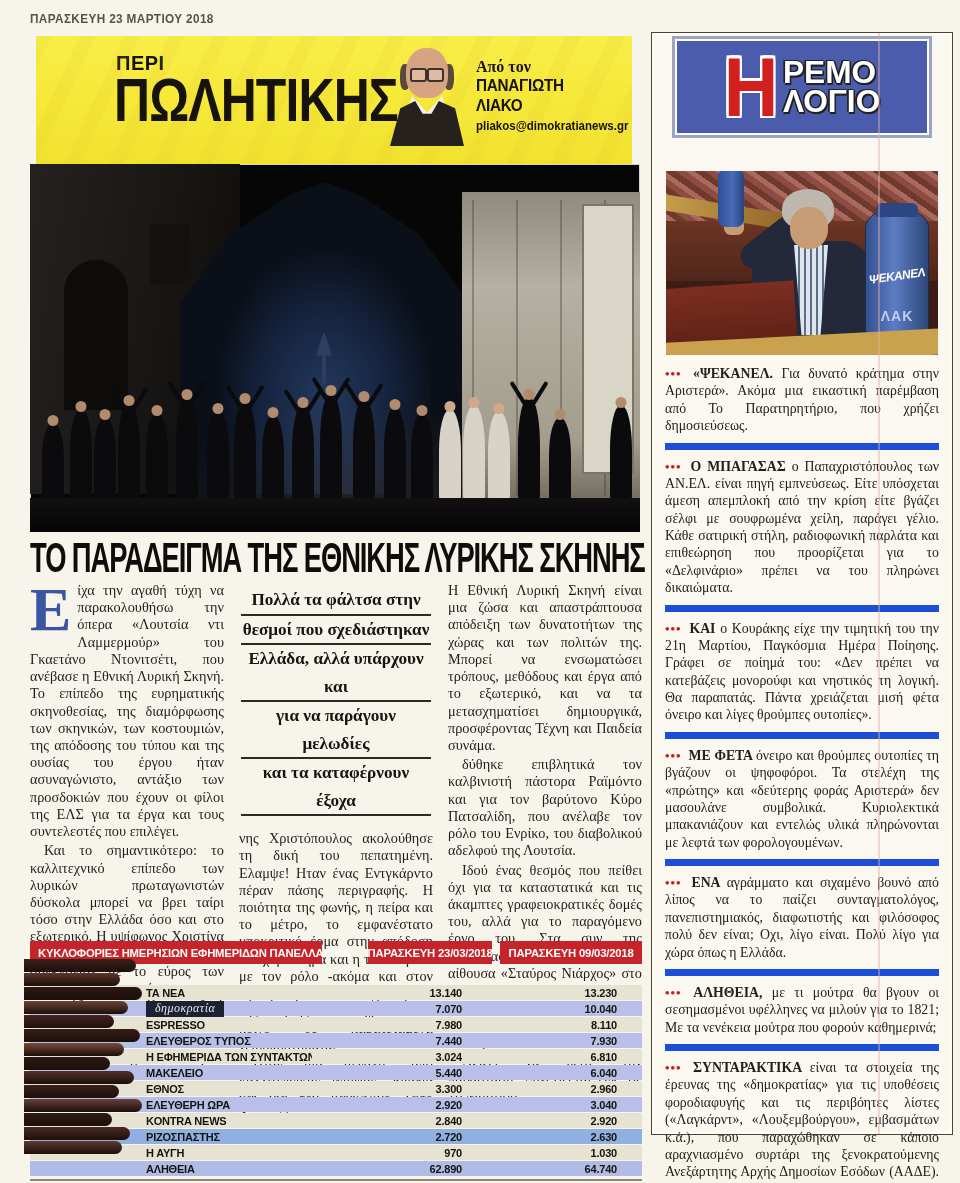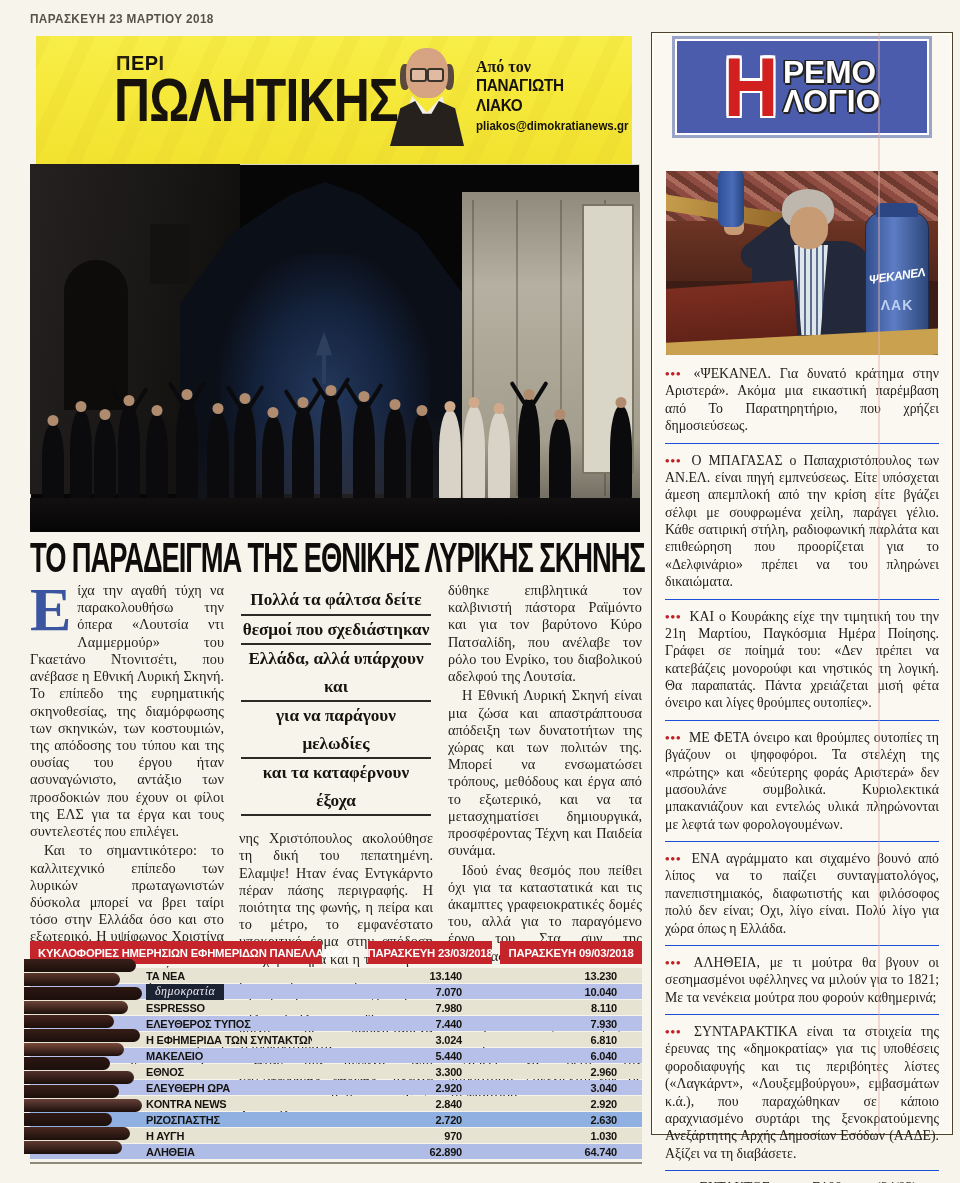--- a/index.html
+++ b/index.html
@@ -79,21 +79,21 @@
 
   
   .circ{position:absolute;left:30px;top:941px;width:612px;}
   .circ-head{display:flex;align-items:stretch;height:23px;font-family:"Liberation Sans",sans-serif;
          font-weight:700;color:#fff;font-size:11.3px;}
   .circ-head .bar{background:#c6242b;display:flex;align-items:center;justify-content:center;
          letter-spacing:-.2px;white-space:nowrap;}
   .circ-head .t{width:292px;justify-content:flex-start;padding-left:8px;box-sizing:border-box;}
   .circ-head .sp1{flex:1;} .circ-head .sp2{width:8px;}
   .circ-head .c1{width:124px;} .circ-head .c2{width:142px;}
-  .circ-rows{margin-top:4px;border-bottom:2px solid #8d887a;padding-bottom:2px;}
+  .circ-rows{margin-top:21px;border-bottom:2px solid #8d887a;padding-bottom:2px;}
   .crow{display:flex;align-items:center;height:15px;margin-bottom:1px;
         font-family:"Liberation Sans",sans-serif;font-weight:700;font-size:11px;color:#15130f;letter-spacing:-.2px;}
   .crow .cname{flex:1;padding-left:116px;white-space:nowrap;overflow:hidden;}
   .crow .cv1{width:150px;text-align:right;padding-right:10px;}
   .crow .cv2{width:145px;text-align:right;padding-right:25px;}
   .crow.beige{background:#e7e3d3;} .crow.blue{background:#b7c0e8;}
   .crow.deepblue{background:#8fb0e0;} .crow.total{background:#aebce6;}
   .dim-badge{display:inline-block;background:#1b2232;color:#ece6f2;font-family:"Liberation Serif",serif;
         font-style:italic;font-weight:400;font-size:12px;line-height:13px;padding:1px 9px 2px;letter-spacing:.5px;}
   .stack{position:absolute;left:-6px;top:18px;width:120px;height:208px;z-index:4;}
@@ -131,28 +131,28 @@
   .parl .man-shirt{position:absolute;left:128px;top:74px;width:34px;height:90px;
         background:repeating-linear-gradient(90deg,#dfe5ec 0 4px,#5b6f8c 4px 6px);clip-path:polygon(0 0,100% 0,78% 100%,22% 100%);}
   .parl .man-arm{position:absolute;left:70px;top:58px;width:70px;height:26px;border-radius:14px;background:#23283a;transform:rotate(-38deg);}
   .parl .hand{position:absolute;left:58px;top:48px;width:20px;height:16px;border-radius:40%;background:#c79c74;}
   .parl .can-s{position:absolute;left:52px;top:-2px;width:26px;height:58px;border-radius:8px;background:linear-gradient(90deg,#2c4f96,#4a6cb8 55%,#27447e);}
   .parl .can-b{position:absolute;right:10px;top:42px;width:62px;height:132px;border-radius:16px 16px 6px 6px;
         background:linear-gradient(90deg,#33508f,#5d7cc4 45%,#2d4779);box-shadow:0 0 0 1px #1d2c4e;}
   .parl .can-b:before{content:"";position:absolute;left:10px;top:-10px;width:42px;height:14px;border-radius:6px 6px 0 0;background:#2b4682;}
   .parl .can-label{position:absolute;width:100%;top:56px;text-align:center;font-family:"Liberation Sans",sans-serif;
         font-weight:900;font-style:italic;font-size:12px;color:#fff;transform:rotate(-8deg);letter-spacing:-.5px;}
-  .parl .can-sub{position:absolute;width:100%;top:84px;text-align:center;font-family:"Liberation Sans",sans-serif;
+  .parl .can-sub{position:absolute;width:100%;top:95px;text-align:center;font-family:"Liberation Sans",sans-serif;
         font-weight:700;font-size:14px;color:#bcd0f2;letter-spacing:1px;}
   
   .diary{margin-top:10px;}
   .diary-item{font-size:13.8px;line-height:1.26;text-align:justify;color:#24201b;}
-  .diary-item + .diary-item{border-top:1px solid #1d4ed8;margin-top:8px;padding-top:8px;}
+  .diary-item + .diary-item{border-top:7px solid #1d4ed8;margin-top:8px;padding-top:8px;}
   .bullets{color:#c41e25;font-weight:700;letter-spacing:1px;font-size:13px;margin-right:3px;}
-  .lead{font-weight:400;}
+  .lead{font-weight:700;}
 </style>
 </head>
 <body>
 
 <div class="page" data-interactable="false">
 
   <div class="date-line" data-interactable="false">ΠΑΡΑΣΚΕΥΗ 23 ΜΑΡΤΙΟΥ 2018</div>
   <div class="banner" data-interactable="false">
     <div class="kicker" data-interactable="false">ΠΕΡΙ</div>
     <div class="banner-title" data-interactable="false">ΠΩΛΗΤΙΚΗΣ</div>
@@ -285,32 +285,32 @@
   </div>
 
   <div class="headline" data-interactable="false"><span>ΤΟ ΠΑΡΑΔΕΙΓΜΑ ΤΗΣ ΕΘΝΙΚΗΣ ΛΥΡΙΚΗΣ ΣΚΗΝΗΣ</span></div>
   <div class="article" data-interactable="false">
     <div class="col" data-interactable="false">
         <p data-interactable="false"><span class="dropcap" data-interactable="false">Ε</span>ίχα την αγαθή τύχη να παρακολουθήσω την όπερα «Λουτσία ντι Λαμμερμούρ» του Γκαετάνο Ντονιτσέτι, που ανέβασε η Εθνική Λυρική Σκηνή. Το επίπεδο της ευρηματικής σκηνοθεσίας, της διαμόρφωσης των σκηνικών, των κοστουμιών, της απόδοσης του τύπου και της ουσίας του έργου ήταν ασυναγώνιστο, αντάξιο των προσδοκιών που έχουν οι φίλοι της ΕΛΣ για τα έργα και τους συντελεστές που επιλέγει.</p>
         <p data-interactable="false">Και το σημαντικότερο: το καλλιτεχνικό επίπεδο των λυρικών πρωταγωνιστών δύσκολα μπορεί να βρει ταίρι τόσο στην Ελλάδα όσο και στο εξωτερικό. Η υψίφωνος Χριστίνα Πουλίτση ήταν μια Λουτσία που συγκλόνισε με το εύρος των φωνητικών δυνατοτήτων της και την απόδοση του ρόλου - ειδικά στη σκηνή όπου η ερωτευμένη και απελπισμένη πρωταγωνίστρια χάνει τα λογικά της. Ο τενόρος Γιάν-</p>
       </div>
     <div class="col" data-interactable="false">
       <div class="pull-quote" data-interactable="false">
-          <span class="pq-line" data-interactable="false">Πολλά τα φάλτσα δείτε</span>
+          <span class="pq-line" data-interactable="false">Πολλά τα φάλτσα στην</span>
           <span class="pq-line" data-interactable="false">θεσμοί που σχεδιάστηκαν</span>
           <span class="pq-line" data-interactable="false">Ελλάδα, αλλά υπάρχουν και</span>
           <span class="pq-line" data-interactable="false">για να παράγουν μελωδίες</span>
           <span class="pq-line" data-interactable="false">και τα καταφέρνουν έξοχα</span>
         </div>
     <p data-interactable="false">νης Χριστόπουλος ακολούθησε τη δική του πεπατημένη. Ελαμψε! Ηταν ένας Εντγκάρντο πέραν πάσης περιγραφής. Η ποιότητα της φωνής, η πείρα και το μέτρο, το εμφανέστατο υποκριτικό έρμα στην απόδοση του χαρακτήρα και η ταύτισή του με τον ρόλο -ακόμα και στον ιεροπρεπή και ανάλαφρο τρόπο της κίνησής του- υποχρέωσαν το κοινό σε παρατεταμένα χειροκροτήματα.</p>
         <p data-interactable="false">Ηταν μια μεγάλη -από καλλιτεχνικής άποψης- βραδιά και για τον βαθύφωνο Τάσο Αποστόλου, που υπο-</p>
       </div>
     <div class="col" data-interactable="false">
+        <p data-interactable="false">Η Εθνική Λυρική Σκηνή είναι μια ζώσα και απαστράπτουσα απόδειξη των δυνατοτήτων της χώρας και των πολιτών της. Μπορεί να ενσωματώσει τρόπους, μεθόδους και έργα από το εξωτερικό, και να τα μετασχηματίσει δημιουργικά, προσφέροντας Τέχνη και Παιδεία συνάμα.</p>
         <p data-interactable="false">δύθηκε επιβλητικά τον καλβινιστή πάστορα Ραϊμόντο και για τον βαρύτονο Κύρο Πατσαλίδη, που ανέλαβε τον ρόλο του Ενρίκο, του διαβολικού αδελφού της Λουτσία.</p>
-        <p data-interactable="false">Η Εθνική Λυρική Σκηνή είναι μια ζώσα και απαστράπτουσα απόδειξη των δυνατοτήτων της χώρας και των πολιτών της. Μπορεί να ενσωματώσει τρόπους, μεθόδους και έργα από το εξωτερικό, και να τα μετασχηματίσει δημιουργικά, προσφέροντας Τέχνη και Παιδεία συνάμα.</p>
         <p data-interactable="false">Ιδού ένας θεσμός που πείθει όχι για τα καταστατικά και τις άκαμπτες γραφειοκρατικές δομές του, αλλά για το παραγόμενο έργο του. Στα συν της παράστασης και ο χώρος. Η αίθουσα «Σταύρος Νιάρχος» στο Κέντρο Πολιτισμού Ιδρυμα Σταύρος Νιάρχος, αναμφίβολα, είναι μια από τις καλύτερες σε πανευρωπαϊκό επίπεδο.</p>
         <p data-interactable="false">Αξίζει να δείτε την παράσταση. Συνεχίζεται έως τις 28 Μαρτίου.</p>
       </div>
   </div>
 
   <div class="circ" data-interactable="false">
     <div class="circ-head" data-interactable="false">
       <div class="bar t" data-interactable="false">ΚΥΚΛΟΦΟΡΙΕΣ ΗΜΕΡΗΣΙΩΝ ΕΦΗΜΕΡΙΔΩΝ ΠΑΝΕΛΛΑΔΙΚΑ</div>
       <div class="sp1"></div>
       <div class="bar c1" data-interactable="false">ΠΑΡΑΣΚΕΥΗ 23/03/2018</div>

